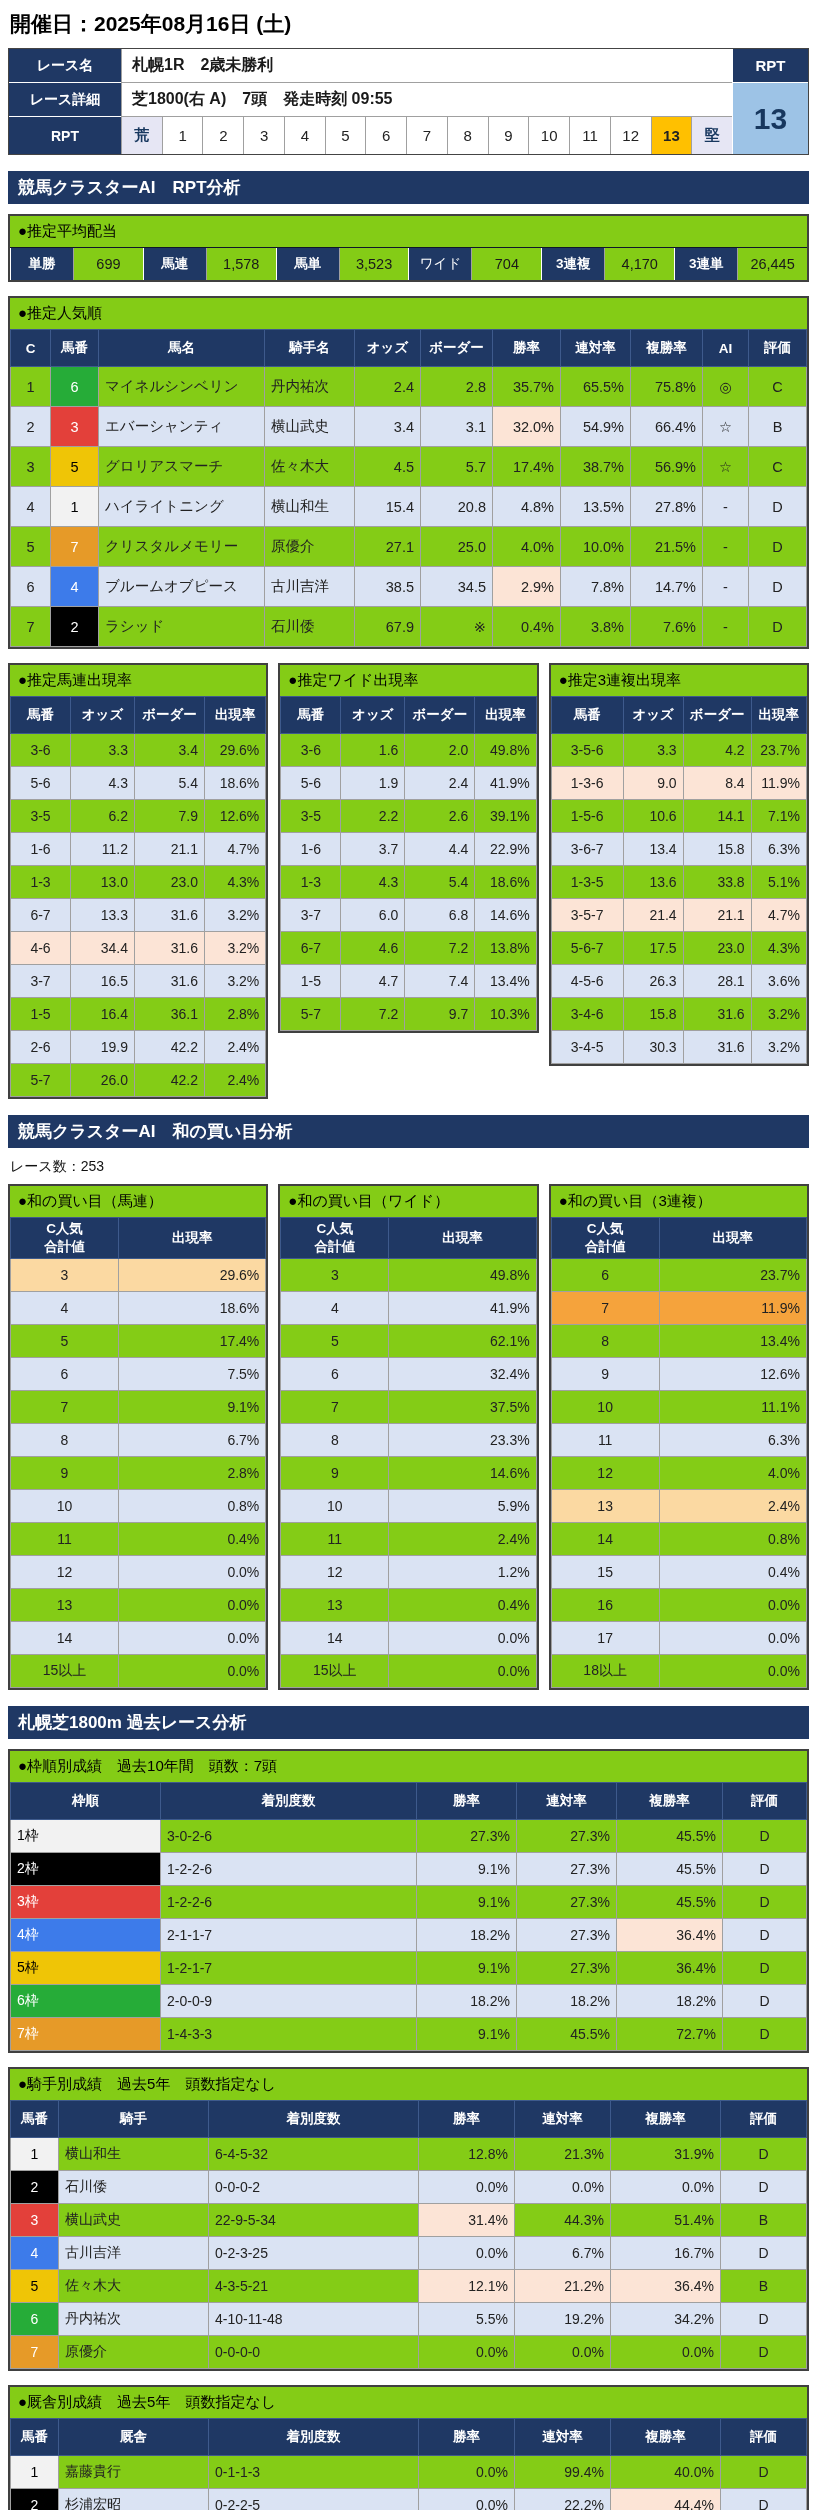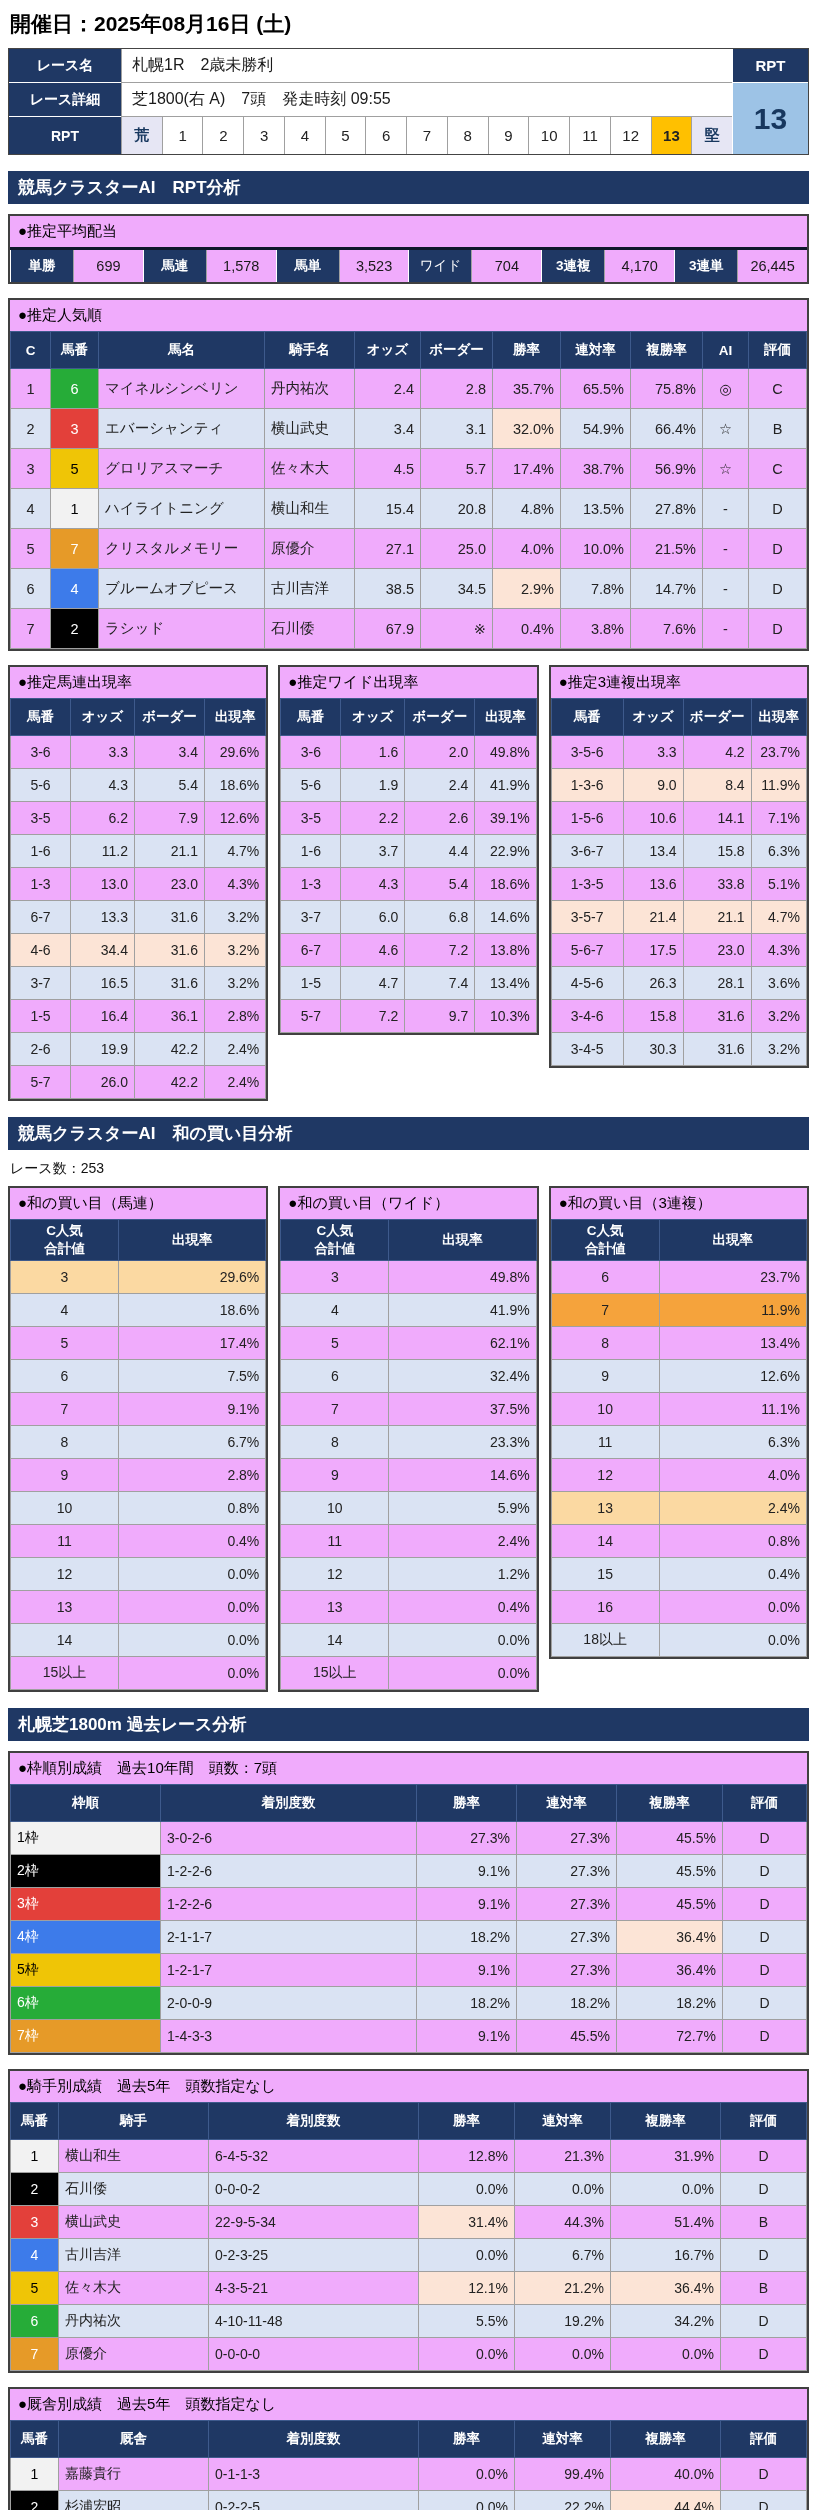--- a/index.html
+++ b/index.html
@@ -21,21 +21,21 @@
     border:1px solid #444;
   }
   .rg-lbl {
     background:#1F3864; color:#fff; font-weight:bold; font-size:14px;
     display:flex; align-items:center; justify-content:center;
     border-bottom:1px solid #fff;
   }
   .rg-lbl.last { border-bottom:none; }
   .rg-val {
     background:#fff; border-bottom:1px solid #A0A0A0; border-left:1px solid #A0A0A0;
-    display:flex; align-items:center; padding:0 10px; font-size:16px;
+    display:flex; align-items:center; padding:0 10px; font-size:16px;font-weight:bold;
   }
   .rpt-head {
     background:#1F3864; color:#fff; font-weight:bold; font-size:15px;
     display:flex; align-items:center; justify-content:center;
     border-left:1px solid #fff; border-bottom:1px solid #fff;
   }
   .rpt-big {
     grid-column:3; grid-row:2 / 4;
     background:#9DC3E6; color:#17375E; font-weight:bold; font-size:30px;
     display:flex; align-items:center; justify-content:center;
@@ -48,21 +48,21 @@
   }
   .scale-cell:first-child { border-left:none; }
 
   
   .section-bar {
     background:#1F3864; color:#fff; font-weight:bold; font-size:17px;
     padding:5px 10px; margin:16px 0 10px 0;
   }
 
   
-  .box { border:2px solid #404040; background:#f0abfc; }
+  .box { border:2px solid #404040; background:#84cc16; }
   .box-title { font-size:15px; color:#000; padding:6px 8px; }
   table.tbl { border-collapse:collapse; width:100%; table-layout:fixed; }
   .tbl th {
     background:#1F3864; color:#fff; font-weight:bold; font-size:13.5px;
     border:1px solid #3E5A8C; height:32px; padding:2px 4px;
   }
   .tbl td {
     border:1px solid #A0A0A0; height:28px; padding:2px 6px;
     font-size:14px; color:#222; background-clip:padding-box;
   }
@@ -140,21 +140,21 @@
       <div class="scale-cell c-sel">13</div>
 
       <div class="scale-cell c-dim">堅</div>
     </div>
 </div>
 
 <div class="section-bar">競馬クラスターAI　RPT分析</div>
 
 <div class="box stack">
   <div class="box-title">●推定平均配当</div>
-  <div style="display:flex; border-top:3px solid #0f172a;">
+  <div style="display:flex; border-top:1px solid #0f172a;">
 
       <div style="display:flex; flex:1;">
         <div style="flex:0 0 62px; background:#1F3864; color:#fff; font-weight:bold; font-size:13.5px; display:flex; align-items:center; justify-content:center; height:32px; border-left:1px solid #fff;">単勝</div>
         <div style="flex:1; display:flex; align-items:center; justify-content:center; font-size:14.5px; border-left:1px solid #A0A0A0; height:32px;">699</div>
       </div>
 
       <div style="display:flex; flex:1;">
         <div style="flex:0 0 62px; background:#1F3864; color:#fff; font-weight:bold; font-size:13.5px; display:flex; align-items:center; justify-content:center; height:32px; border-left:1px solid #fff;">馬連</div>
         <div style="flex:1; display:flex; align-items:center; justify-content:center; font-size:14.5px; border-left:1px solid #A0A0A0; height:32px;">1,578</div>
       </div>
@@ -826,20 +826,24 @@
           <tr>
             <td class="ctr">15</td>
             <td class="rgt">0.4%</td>
           </tr>
 
           <tr>
             <td class="ctr">16</td>
             <td class="rgt">0.0%</td>
           </tr>
 
+          <tr>
+            <td class="ctr">17</td>
+            <td class="rgt">0.0%</td>
+          </tr>
 
           <tr>
             <td class="ctr">18以上</td>
             <td class="rgt">0.0%</td>
           </tr>
         </tbody>
     </table>
   </div>
 </div>
 

